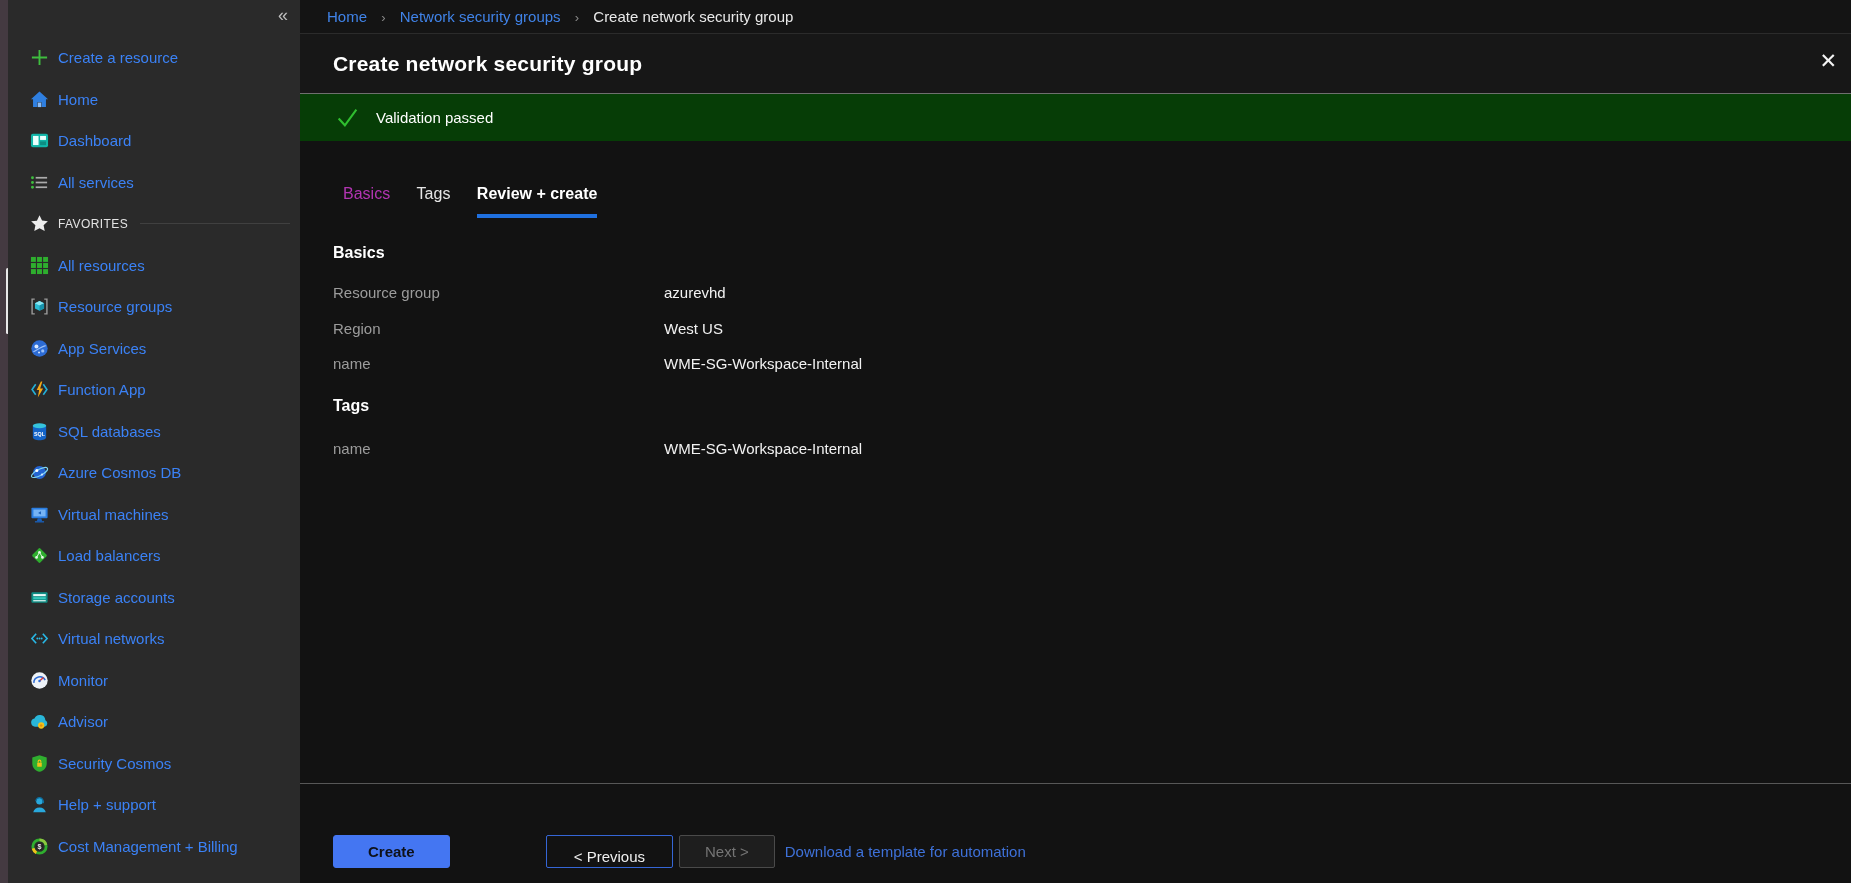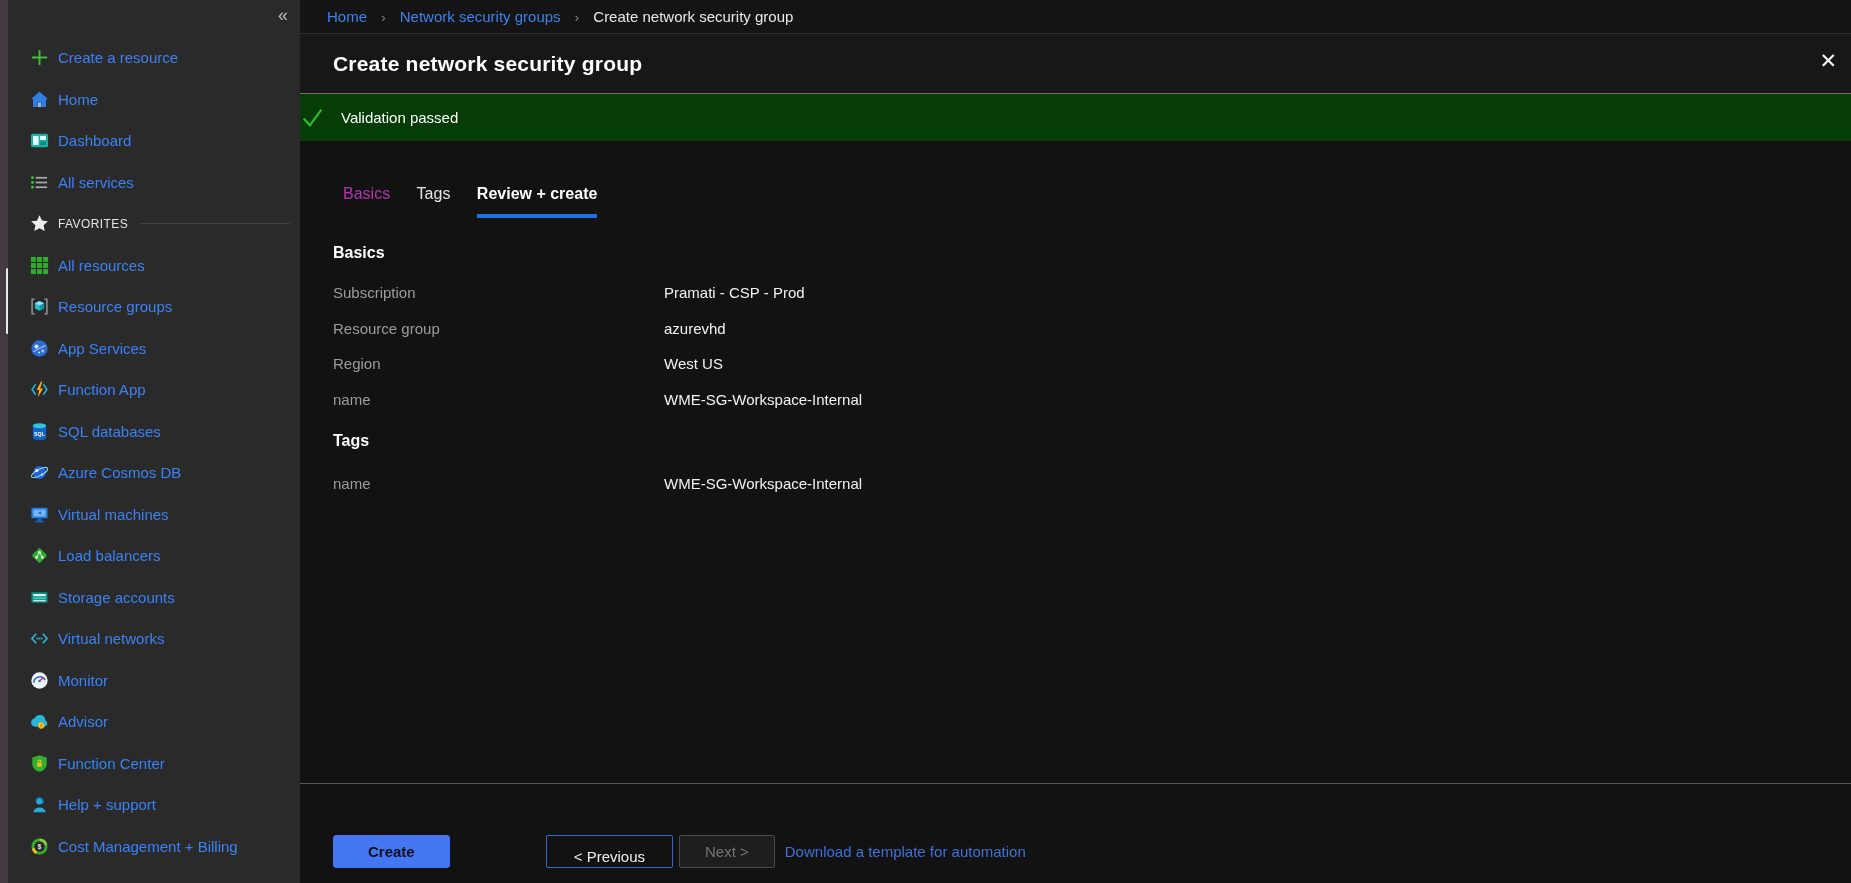--- a/index.html
+++ b/index.html
@@ -27,21 +27,21 @@
   .content { position:absolute; left:300px; top:0; width:1551px; height:883px; background:#121212; }
   .breadcrumb { height:34px; line-height:34px; padding-left:27px; background:#141414; border-bottom:1px solid #2b2b2b; font-size:15px; white-space:nowrap; }
   .breadcrumb a { color:#4083e8; text-decoration:none; cursor:pointer; }
   .crumb-sep { color:#8a8a8a; margin:0 10px; font-size:13px; }
   .crumb-current { color:#e9e9e9; }
 
   .titlebar { position:relative; height:59px; background:#171717; display:flex; align-items:center; padding-left:33px; }
   .titlebar h1 { color:#fff; font-size:21px; font-weight:600; letter-spacing:.2px; }
   .close { position:absolute; right:14px; top:16px; color:#f5f5f5; font-size:21px; line-height:1; cursor:pointer; }
 
-  .banner { height:48px; background:#063d06; border-top:1px solid #6f6f6f; display:flex; align-items:center; }
+  .banner { height:48px; background:#063d06; border-top:1px solid #6f6f6f; display:flex; align-items:center; padding-left:35px; }
   .banner svg { width:25px; height:25px; margin-right:16px; }
   .banner span { color:#fff; font-size:15px; }
 
   .tabs { margin-top:44px; padding-left:43px; }
   .tab { display:inline-block; font-size:16px; padding-bottom:11px; margin-right:22px; cursor:pointer; }
   .tab-basics { color:#b335b3; }
   .tab-tags { color:#e6e6e6; }
   .tab-active { color:#fff; font-weight:bold; border-bottom:4px solid #1f70e0; }
 
   .review { padding-left:33px; }
@@ -282,21 +282,21 @@
       </div>
 
       <div class="s-item">
         <span class="s-icon">
           <svg viewBox="0 0 20 20">
               <path d="M10 1.2l7.6 2.6v6.1c0 4.6-3.3 7.6-7.6 8.9-4.3-1.3-7.6-4.3-7.6-8.9V3.8z" fill="#2fae2f"></path>
               <path d="M8.6 9.2V7.9a1.4 1.4 0 012.8 0v1.3" stroke="#f2c019" stroke-width="1.2" fill="none"></path>
               <rect x="7.6" y="9.2" width="4.8" height="4.2" rx=".6" fill="#f2c019"></rect>
             </svg>
         </span>
-        <span>Function Center</span>
+        <span>Security Cosmos</span>
       </div>
 
       <div class="s-item">
         <span class="s-icon">
           <svg viewBox="0 0 20 20">
               <circle cx="10" cy="6.6" r="3.5" fill="#29a8dc"></circle>
               <path d="M3.4 18.2a6.8 6.8 0 0113.2 0z" fill="#29a8dc"></path>
               <path d="M6.2 6.6a3.8 3.8 0 017.6 0" stroke="#0e6e9e" stroke-width="1.4" fill="none"></path>
               <rect x="13" y="5.9" width="1.8" height="2.8" rx=".9" fill="#0e6e9e"></rect>
             </svg>
@@ -345,24 +345,20 @@
     <div class="tabs">
       <span class="tab tab-basics">Basics</span>
       <span class="tab tab-tags">Tags</span>
       <span class="tab tab-active">Review + create</span>
     </div>
 
     <div class="review">
       <h2 class="h-basics">Basics</h2>
 
       <div class="rrow">
-        <span class="rlabel">Subscription</span>
-        <span class="rvalue">Pramati - CSP - Prod</span>
-      </div>
-      <div class="rrow">
         <span class="rlabel">Resource group</span>
         <span class="rvalue">azurevhd</span>
       </div>
       <div class="rrow">
         <span class="rlabel">Region</span>
         <span class="rvalue">West US</span>
       </div>
       <div class="rrow">
         <span class="rlabel">name</span>
         <span class="rvalue">WME-SG-Workspace-Internal</span>

